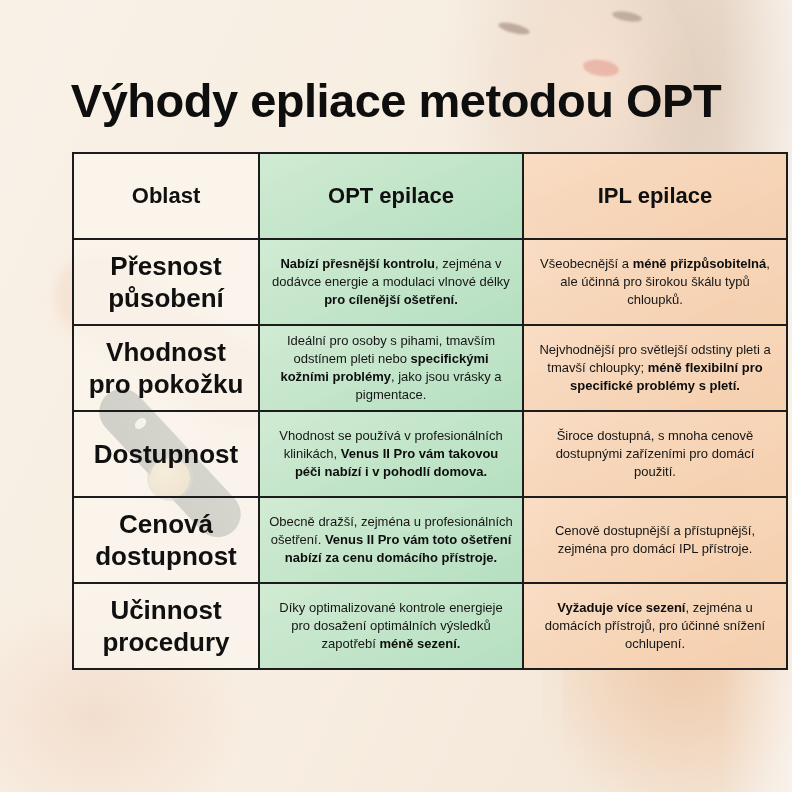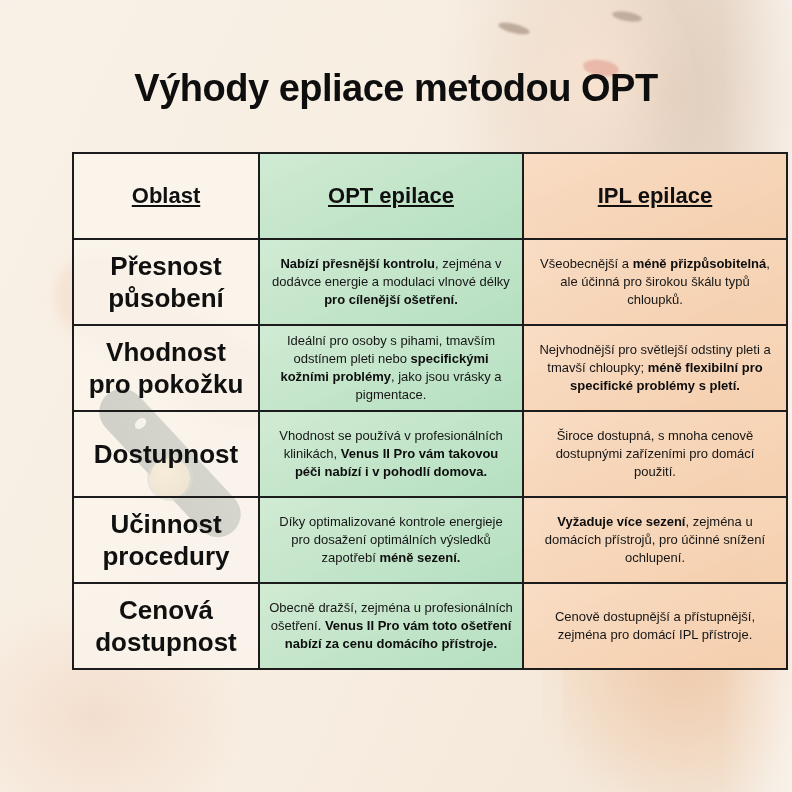--- a/index.html
+++ b/index.html
@@ -30,31 +30,31 @@
     background:rgba(243,215,196,0.5);transform:rotate(33deg);filter:blur(6px);}
   .device-body{left:147px;top:370px;width:46px;height:186px;border-radius:23px;z-index:1;
     background:linear-gradient(100deg,#3d4e46,#55695d);transform:rotate(-43deg);}
   .device-ring{left:150px;top:458px;width:40px;height:40px;border-radius:50%;z-index:1;
     background:radial-gradient(circle at 40% 35%,#e7cd97,#c2a167);
     box-shadow:0 0 0 3px rgba(120,135,122,0.6);}
   .device-led{left:134px;top:419px;width:13px;height:9px;border-radius:50%;z-index:1;
     background:#f7f1e4;transform:rotate(-43deg);opacity:.95;}
   
   .title{position:absolute;top:42px;left:0;width:100%;text-align:center;z-index:2;
-    font-size:38px;font-weight:bold;letter-spacing:-0.5px;color:#0e0e0e;}
+    font-size:47px;font-weight:bold;letter-spacing:-0.5px;color:#0e0e0e;}
   
   .cmp-table{position:absolute;left:72px;top:152px;width:654px;z-index:3;
     border-collapse:collapse;table-layout:fixed;}
   .cmp-table th,.cmp-table td{border:2px solid #1c1c1c;text-align:center;
     vertical-align:middle;padding:5px 9px;}
   .cmp-table tr{height:86px;}
   .col-area{width:166px;background:rgba(250,245,237,0.78);}
   .col-opt{width:244px;background:linear-gradient(155deg,rgba(206,235,210,0.95),rgba(178,223,191,0.96));}
   .col-ipl{width:244px;background:linear-gradient(155deg,rgba(249,220,195,0.94),rgba(245,206,172,0.95));}
-  .head-cell{font-size:22px;font-weight:bold;color:#101010;text-decoration:underline;}
+  .head-cell{font-size:22px;font-weight:bold;color:#101010;}
   .area-label{font-size:26px;font-weight:bold;color:#101010;line-height:1.25;}
   .body-cell{font-size:13px;line-height:1.38;color:#161616;font-weight:normal;margin-left:16px;}
   .body-cell b{font-weight:bold;color:#0d0d0d;}
 </style>
 </head>
 <body>
 
 <div class="canvas">
 
   <div class="decor hair"></div>
@@ -91,25 +91,25 @@
           <th class="col-area area-label">Vhodnost pro pokožku</th>
           <td class="col-opt body-cell"><span>Ideální pro osoby s pihami, tmavším odstínem pleti nebo </span><b>specifickými kožními problémy</b><span>, jako jsou vrásky a pigmentace.</span></td>
           <td class="col-ipl body-cell"><span>Nejvhodnější pro světlejší odstiny pleti a tmavší chloupky; </span><b>méně flexibilní pro specifické problémy s pletí.</b></td>
         </tr>
         <tr>
           <th class="col-area area-label">Dostupnost</th>
           <td class="col-opt body-cell"><span>Vhodnost se používá v profesionálních klinikách, </span><b>Venus II Pro vám takovou péči nabízí i v pohodlí domova.</b></td>
           <td class="col-ipl body-cell"><span>Široce dostupná, s mnoha cenově dostupnými zařízeními pro domácí použití.</span></td>
         </tr>
         <tr>
+          <th class="col-area area-label">Cenová dostupnost</th>
+          <td class="col-opt body-cell"><span>Obecně dražší, zejména u profesionálních ošetření. </span><b>Venus II Pro vám toto ošetření nabízí za cenu domácího přístroje.</b></td>
+          <td class="col-ipl body-cell"><span>Cenově dostupnější a přístupnější, zejména pro domácí IPL přístroje.</span></td>
+        </tr>
+        <tr>
           <th class="col-area area-label">Učinnost procedury</th>
           <td class="col-opt body-cell"><span>Díky optimalizované kontrole energieje pro dosažení optimálních výsledků zapotřebí </span><b>méně sezení.</b></td>
           <td class="col-ipl body-cell"><b>Vyžaduje více sezení</b><span>, zejména u domácích přístrojů, pro účinné snížení ochlupení.</span></td>
-        </tr>
-        <tr>
-          <th class="col-area area-label">Cenová dostupnost</th>
-          <td class="col-opt body-cell"><span>Obecně dražší, zejména u profesionálních ošetření. </span><b>Venus II Pro vám toto ošetření nabízí za cenu domácího přístroje.</b></td>
-          <td class="col-ipl body-cell"><span>Cenově dostupnější a přístupnější, zejména pro domácí IPL přístroje.</span></td>
         </tr>
       </tbody>
   </table>
 
 </div>
 
 </body></html>

